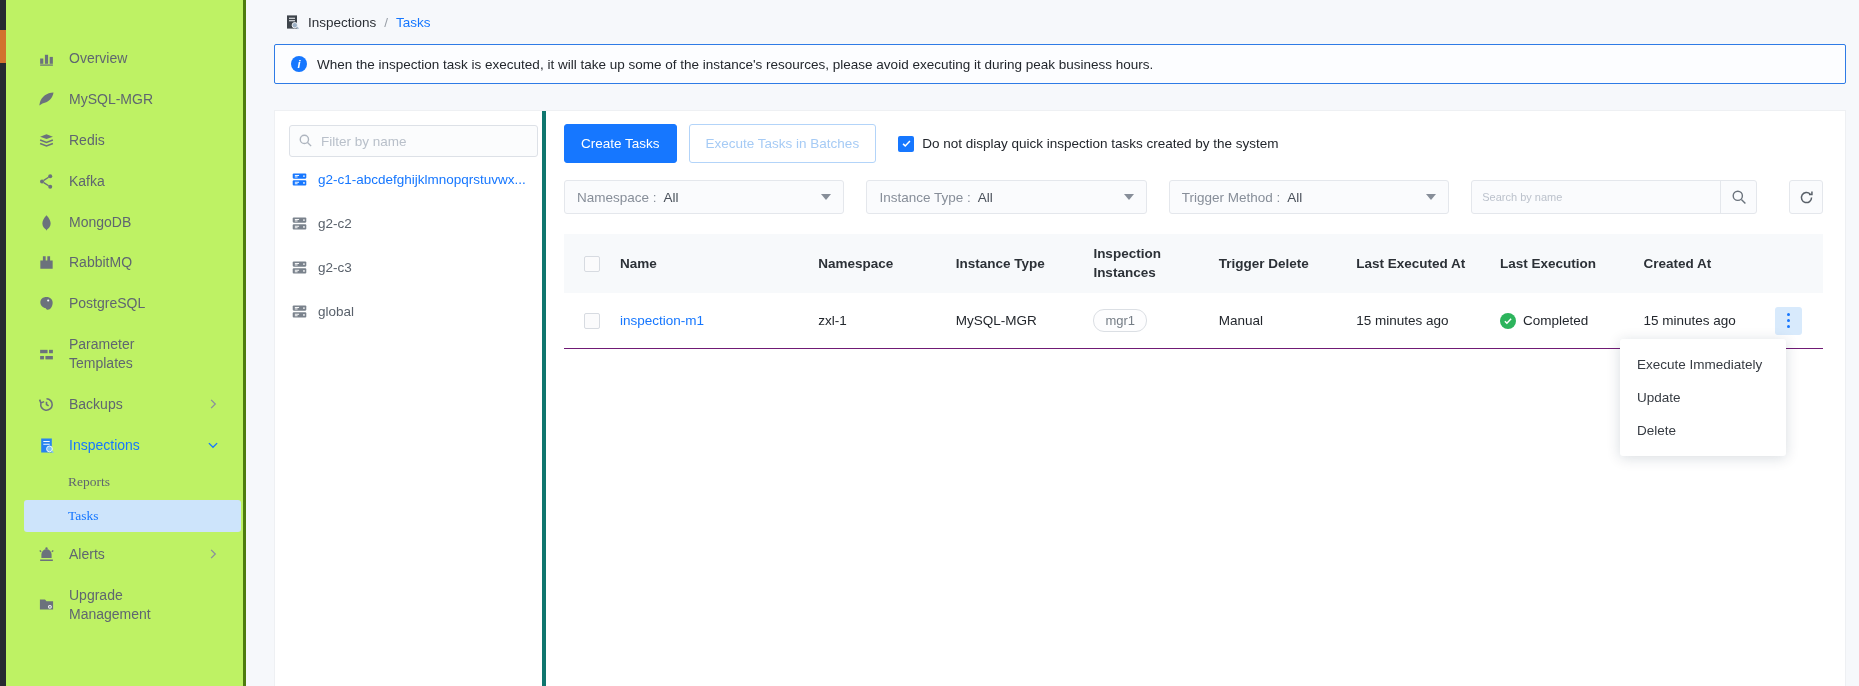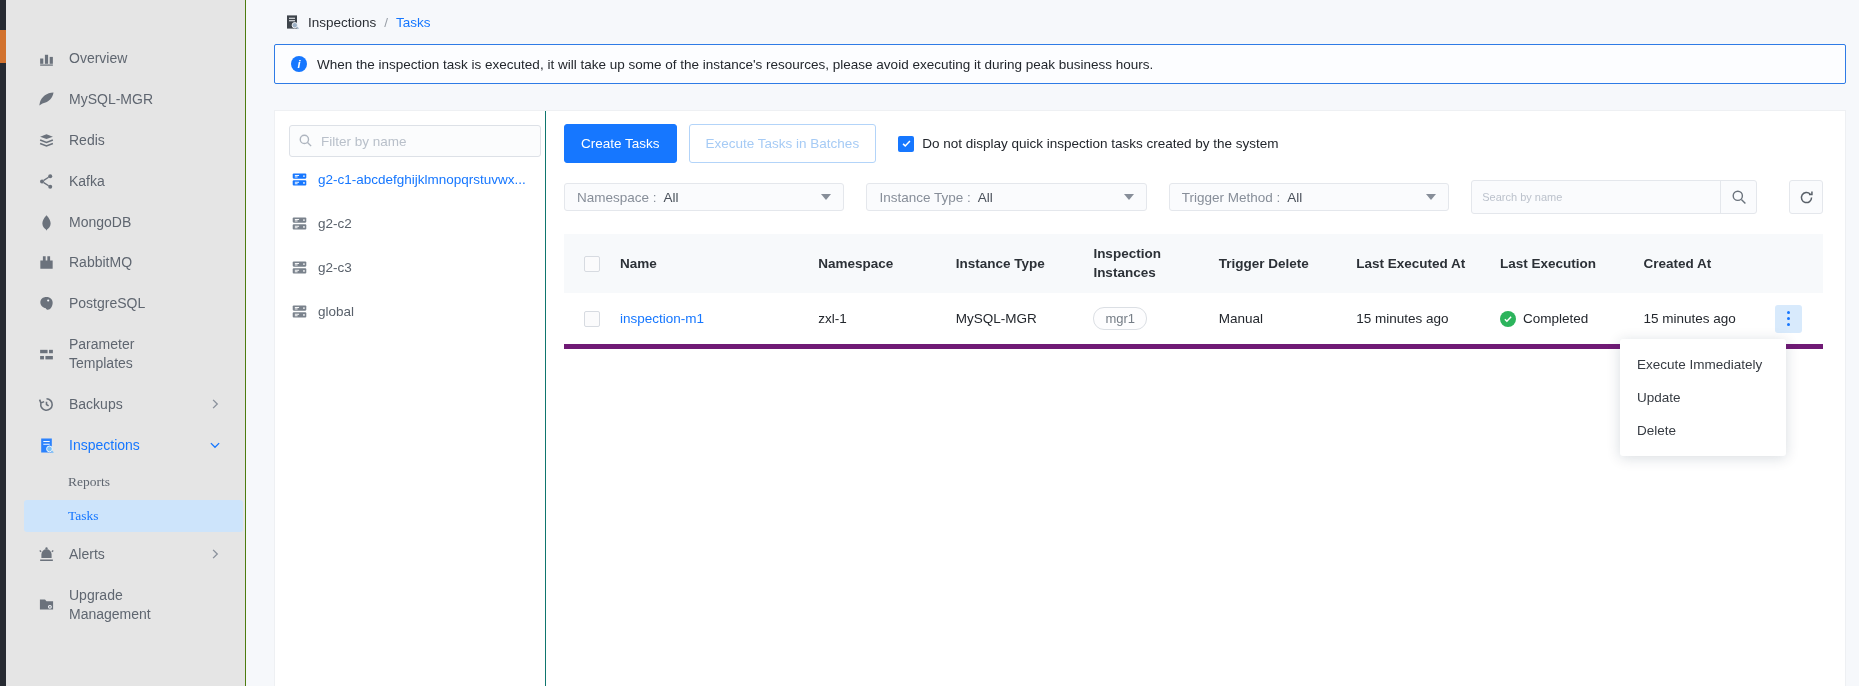--- a/index.html
+++ b/index.html
@@ -5,21 +5,21 @@
   * { margin:0; padding:0; box-sizing:border-box; }
   html,body { width:1859px; height:686px; }
   body { font-family:"Liberation Sans", sans-serif; font-size:13.5px; color:#23272d; background:#f6f8fb; overflow:hidden; }
   .app { display:flex; width:1859px; height:686px; }
 
   
   .rail { width:6px; background:#262a31; position:relative; flex:0 0 6px; }
   .rail-accent { position:absolute; left:0; top:30px; width:6px; height:33px; background:#d2722e; }
 
   
-  .sidebar { width:240px; flex:0 0 240px; background:#e5e5e5; border-right:1px solid #4d7c0f; padding-top:38px; }
+  .sidebar { width:240px; flex:0 0 240px; background:#bef264; border-right:3px solid #4d7c0f; padding-top:38px; }
   .nav-item { display:flex; align-items:center; gap:14px; padding:11px 12px 11px 32px; color:#5f6670; font-size:14px; cursor:pointer; position:relative; }
   .nav-item .ic { width:17px; height:17px; flex:0 0 17px; color:#6b727c; display:flex; align-items:center; justify-content:center; }
   .nav-item .ic svg { width:17px; height:17px; }
   .nav-item .lbl { line-height:1.35; max-width:132px; }
   .nav-item .chev { margin-left:auto; margin-right:12px; color:#8a919c; display:flex; }
   .nav-item .chev svg { width:12px; height:12px; }
   .nav-item.active { color:#1677ff; }
   .nav-item.active .ic { color:#1677ff; }
   .nav-item.active .chev { color:#1677ff; }
   .nav-sub { display:flex; align-items:center; padding:8px 12px 8px 62px; color:#5f6670; font-size:13.5px; cursor:pointer;font-family:Liberation Serif, serif; }
@@ -34,21 +34,21 @@
   .crumb-sep { color:#9aa0a8; }
   .crumb-cur { color:#1677ff; cursor:pointer; }
 
   .banner { height:40px; border:1px solid #2e7be6; background:#fcfdff; border-radius:2px; display:flex; align-items:center; gap:10px; padding:0 16px; margin-bottom:26px; }
   .info-ic { width:16px; height:16px; border-radius:50%; background:#1677ff; color:#fff; font-size:11px; font-weight:bold; display:flex; align-items:center; justify-content:center; flex:0 0 16px; font-style:italic; }
   .banner-text { color:#23272d; }
 
   .card { flex:1; display:flex; background:#fff; border:1px solid #eef0f3; border-bottom:none; min-height:0; }
 
   
-  .listpanel { width:271px; flex:0 0 271px; border-right:1px solid #0f766e; padding:14px 4px 0 8px; }
+  .listpanel { width:271px; flex:0 0 271px; border-right:4px solid #0f766e; padding:14px 4px 0 8px; }
   .filter-wrap { position:relative; margin-left:6px; }
   .filter-wrap .mag { position:absolute; left:9px; top:8px; color:#aeb5bf; }
   .filter-wrap .mag svg { width:15px; height:15px; }
   .filter-input { width:100%; height:32px; border:1px solid #dde1e7; border-radius:3px; background:#fbfcfd; padding:0 10px 0 31px; font-size:13.5px; font-family:"Liberation Sans",sans-serif; color:#3c4248; outline:none; }
   .filter-input::placeholder { color:#b9c0ca; }
   .cluster-item { display:flex; align-items:center; gap:10px; height:44px; padding-left:8px; color:#59616b; cursor:pointer; }
   .cluster-item:first-of-type { margin-top:8px; }
   .cluster-item .ic { width:17px; height:17px; color:#7a828c; display:flex; flex:0 0 17px; }
   .cluster-item .ic svg { width:17px; height:17px; }
   .cluster-item .txt { white-space:nowrap; overflow:hidden; }
@@ -60,35 +60,35 @@
 
   .toolbar { display:flex; align-items:center; margin-bottom:17px; }
   .btn { height:39px; border-radius:3px; font-size:13.5px; font-family:"Liberation Sans",sans-serif; padding:0 16px; cursor:pointer; }
   .btn-primary { background:#1677ff; border:1px solid #1677ff; color:#fff; }
   .btn-disabled { background:#fff; border:1px solid #b3d4f9; color:#a6cbf5; margin-left:12px; cursor:not-allowed; }
   .cbx { width:16px; height:16px; border-radius:2px; background:#1677ff; display:flex; align-items:center; justify-content:center; margin-left:22px; flex:0 0 16px; cursor:pointer; }
   .cbx svg { width:11px; height:11px; }
   .cbx-label { margin-left:8px; color:#22262c; }
 
   .filters { display:flex; align-items:center; gap:22px; margin-bottom:20px; }
-  .select { width:286px; height:28px; background:#fafbfd; border:1px solid #e4e7ec; border-radius:3px; display:flex; align-items:center; padding:0 12px; cursor:pointer; }
+  .select { width:286px; height:34px; background:#fafbfd; border:1px solid #e4e7ec; border-radius:3px; display:flex; align-items:center; padding:0 12px; cursor:pointer; }
   .select .slbl { color:#878e99; }
   .select .sval { color:#4a515b; margin-left:7px; }
   .caret { margin-left:auto; width:0; height:0; border-left:5px solid transparent; border-right:5px solid transparent; border-top:6px solid #878e99; }
   .searchbox { margin-left:auto; width:292px; height:34px; background:#fafbfd; border:1px solid #e4e7ec; border-radius:3px; display:flex; align-items:center; }
   .search-input { flex:1; height:100%; border:none; background:transparent; outline:none; padding:0 10px; font-size:11px; font-family:"Liberation Sans",sans-serif; color:#3c4248; min-width:0; }
   .search-input::placeholder { color:#bcc2cc; }
   .search-btn { width:36px; height:100%; border-left:1px solid #e4e7ec; display:flex; align-items:center; justify-content:center; color:#6a727c; cursor:pointer; }
   .search-btn svg { width:16px; height:16px; }
   .refresh-btn { width:34px; height:34px; margin-left:10px; background:#fafbfd; border:1px solid #e4e7ec; border-radius:3px; display:flex; align-items:center; justify-content:center; color:#596069; cursor:pointer; flex:0 0 34px; }
   .refresh-btn svg { width:15px; height:15px; }
 
   
   .thead { display:flex; align-items:center; background:#f7f9fb; min-height:59px; font-weight:bold; color:#2c3137; }
-  .trow { display:flex; align-items:center; background:#fff; min-height:56px; border-bottom:5px solid #701a75; position:relative;justify-content:flex-end; }
+  .trow { display:flex; align-items:center; background:#fff; min-height:56px; border-bottom:1px solid #701a75; position:relative;justify-content:flex-end; }
   .c-check { width:56px; flex:0 0 56px; display:flex; justify-content:center; }
   .c { padding-right:10px; }
   .c-name { flex:1.55; }
   .c-ns { flex:1.05; }
   .c-itype { flex:1.05; }
   .c-iinst { flex:0.95; }
   .c-trig { flex:1.05; }
   .c-lexat { flex:1.1; }
   .c-lex { flex:1.1; }
   .c-created { flex:1.0; }

